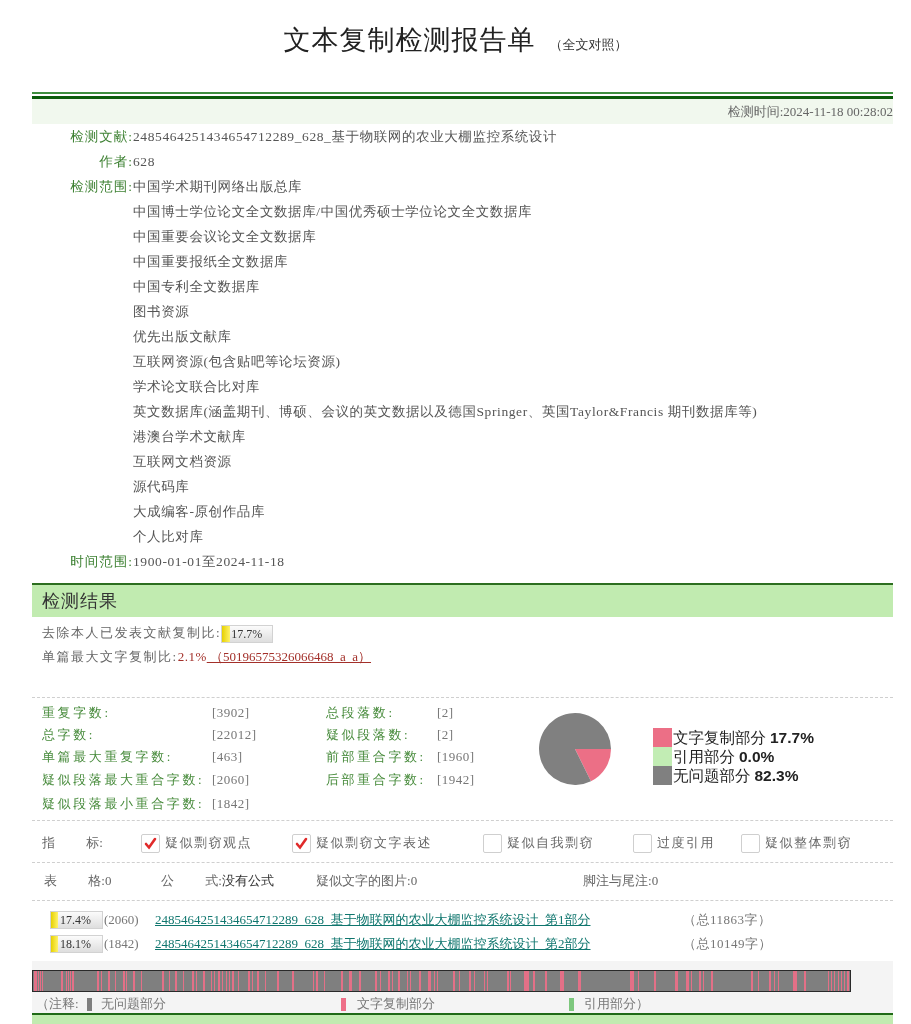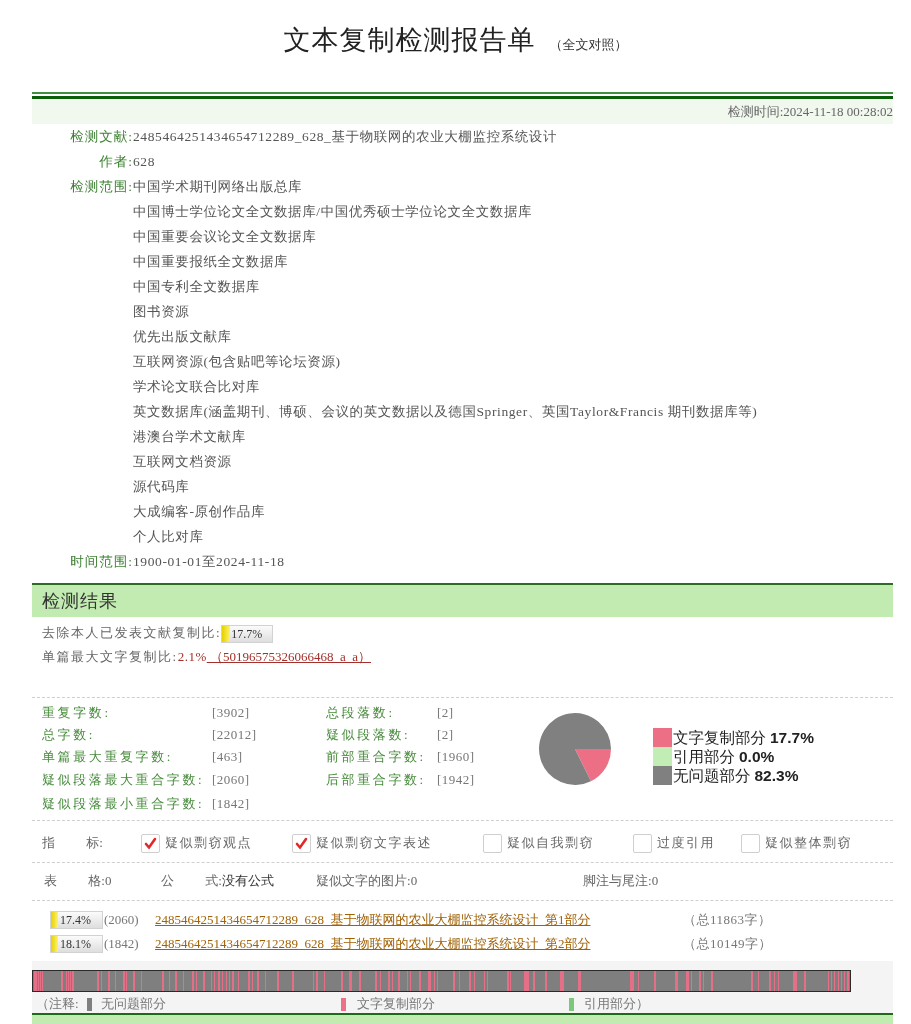--- a/index.html
+++ b/index.html
@@ -64,21 +64,21 @@
 
   .counts { position: absolute; left: 32px; top: 870px; width: 861px; height: 22px; line-height: 22px; white-space: nowrap; color: #666; }
   .counts .cell { position: absolute; top: 0; }
   .counts .wide { word-spacing: 28px; }
   .counts .dark { color: #333; }
 
   .list { position: absolute; left: 32px; top: 908px; width: 861px; }
   .list .lrow { position: relative; height: 24px; line-height: 24px; white-space: nowrap; }
   .list .pbar { position: absolute; left: 18px; top: 3px; width: 51px; }
   .list .chars { position: absolute; left: 72px; color: #777; }
-  .list a.doc { position: absolute; left: 123px; color: #a16207; text-decoration: underline; }
+  .list a.doc { position: absolute; left: 123px; color: #0f766e; text-decoration: underline; }
   .list .tot { position: absolute; left: 651px; color: #777; letter-spacing: 0.5px; }
 
   .dist-area { position: absolute; left: 32px; top: 961px; width: 861px; height: 52px; background: #f4f4f4; }
   .dist-bar { position: absolute; left: 32px; top: 970px; width: 817px; height: 20px; border: 1px solid #2a2a2a;
               background: #7f7f7f; overflow: hidden; }
   .dist-bar .stripe { position: absolute; top: 0; bottom: 0; background: #ee6f88; opacity: 0.9; }
   .notes { position: absolute; left: 32px; top: 996px; width: 861px; height: 16px; line-height: 16px; white-space: nowrap; color: #777; font-size: 13px; }
   .notes .n { position: absolute; top: 0; }
   .notes .nsw { position: absolute; top: 2px; width: 5px; height: 13px; }
 

